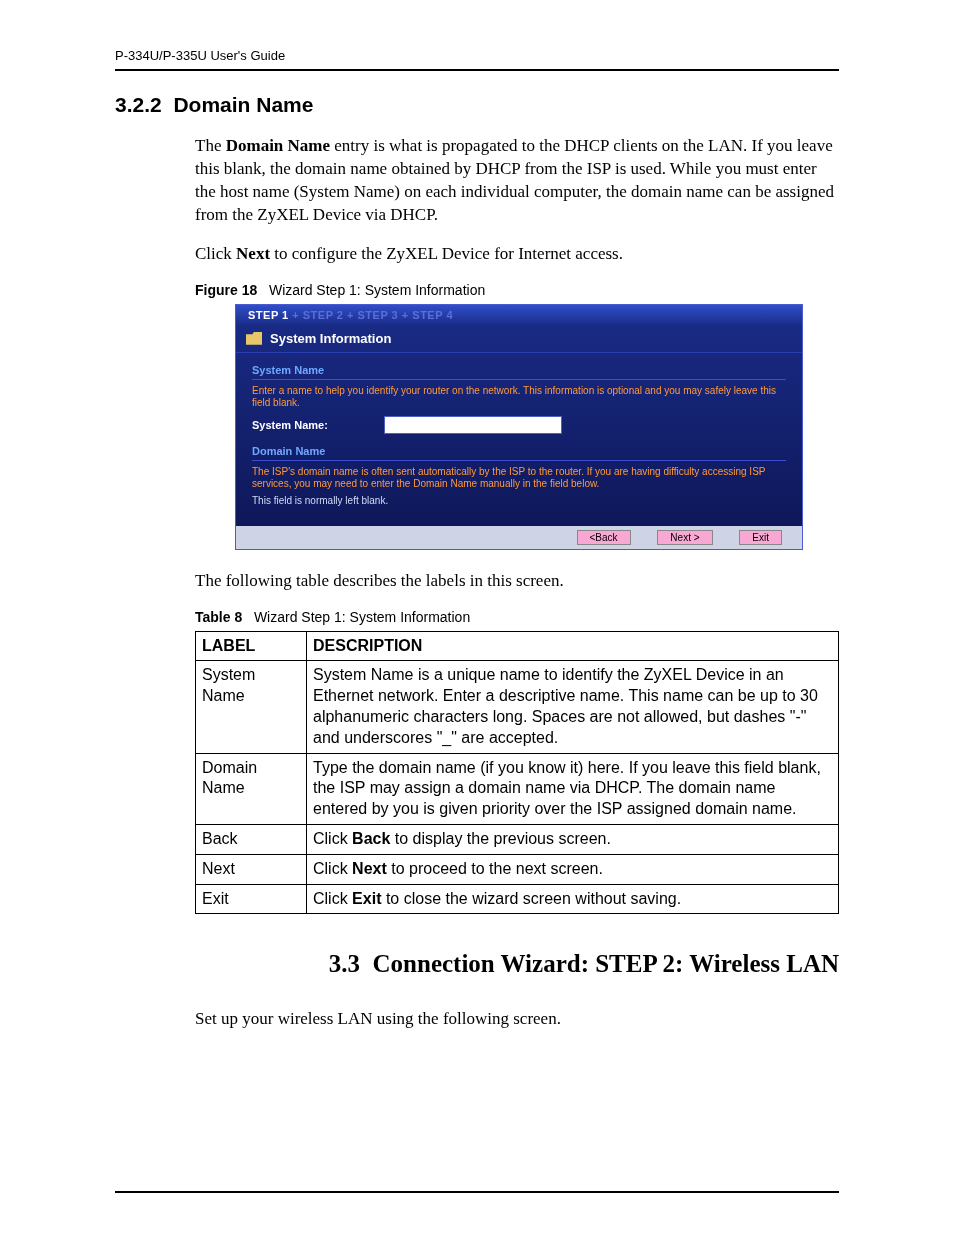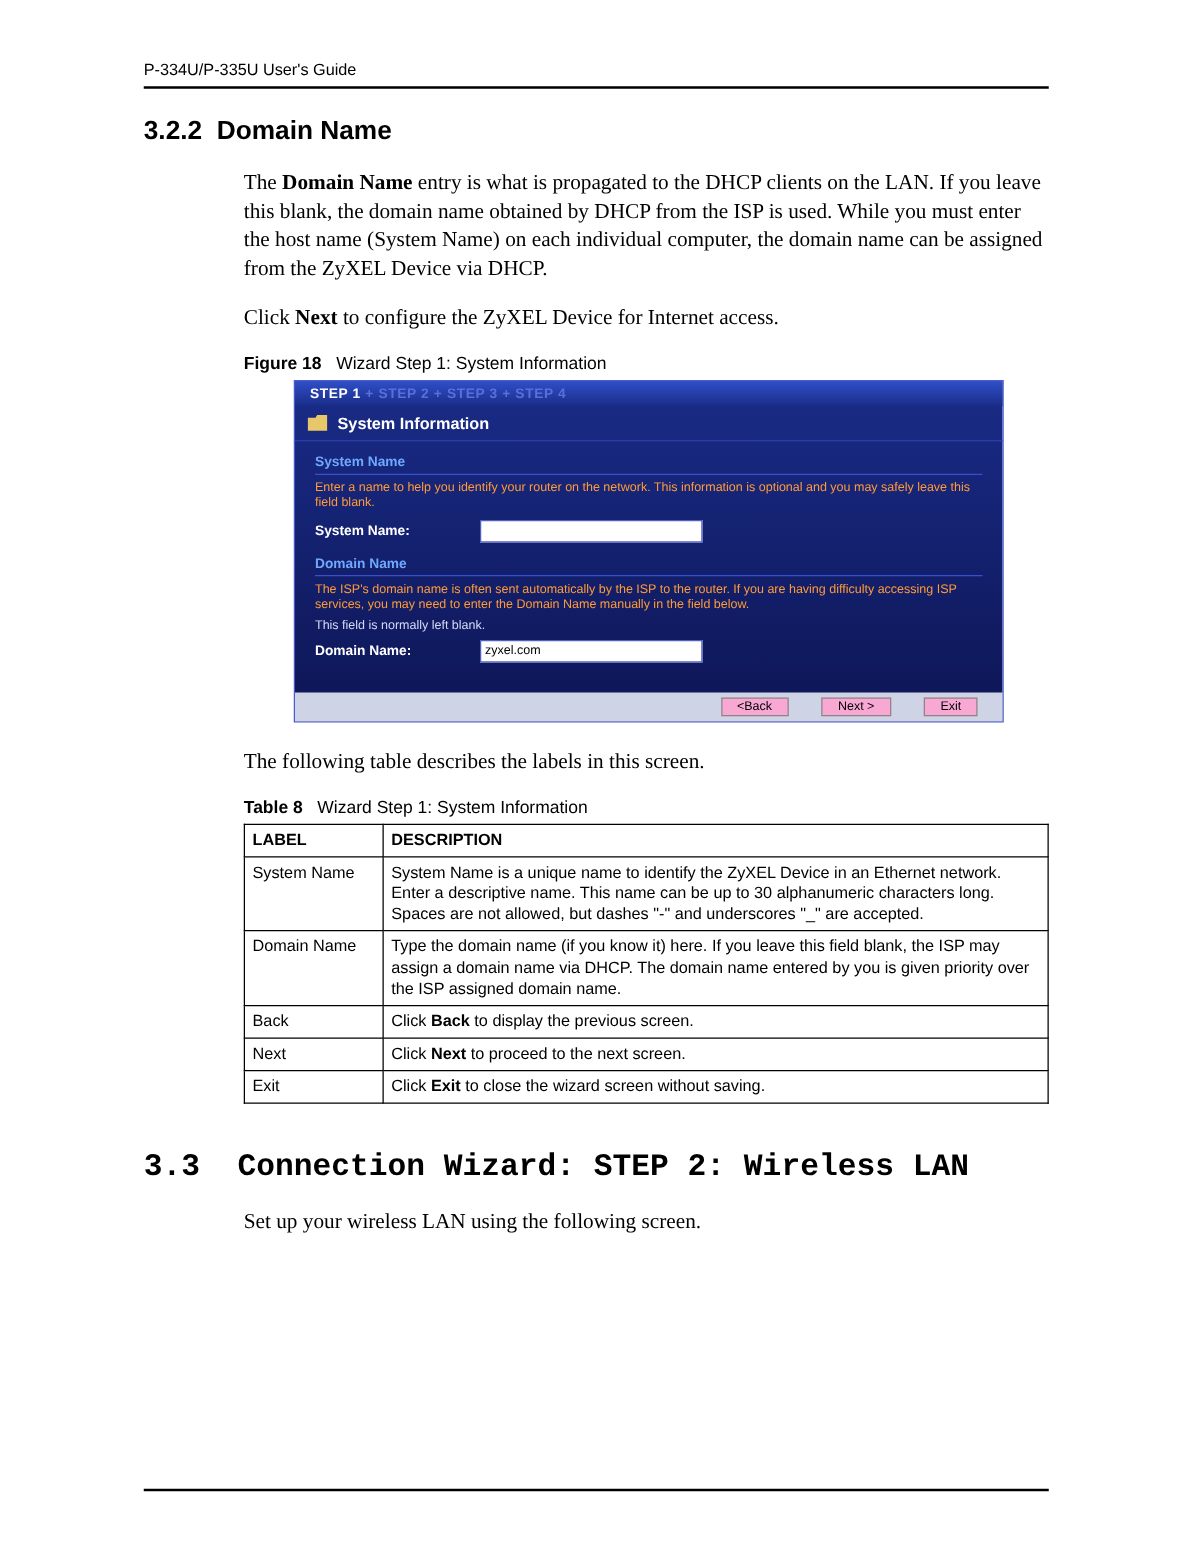--- a/index.html
+++ b/index.html
@@ -28,24 +28,25 @@
     margin: 0 0 22px 0;
   }
   .footer-rule { margin: 0 0 6px 0; }
   .h3 {
     font-family: Arial, Helvetica, sans-serif;
     font-weight: bold;
     font-size: 21px;
     margin: 10px 0 18px 0;
   }
   .h2 {
-    font-family: Liberation Mono, monospace;
+    font-family: Liberation Serif, serif;
     font-weight: bold;
     font-size: 25px;
-    margin: 36px 0 18px 0;
+    margin: 36px 0 30px 0;
+    text-align: right;
   }
   .body-text {
     font-size: 17px;
     margin: 0 0 16px 80px;
     line-height: 1.35;
   }
   .caption {
     font-family: Arial, Helvetica, sans-serif;
     font-size: 14px;
     margin: 6px 0 6px 80px;
@@ -143,21 +144,21 @@
     margin-left: 24px;
     cursor: pointer;
   }
 
   
   table.desc {
     margin-left: 80px;
     width: 644px;
     border-collapse: collapse;
     font-family: Arial, Helvetica, sans-serif;
-    font-size: 13px;
+    font-size: 16px;
   }
   table.desc th, table.desc td {
     border: 1px solid #000;
     padding: 4px 6px;
     text-align: left;
     vertical-align: top;
     line-height: 1.3;
   }
   table.desc th { font-weight: bold; }
 
@@ -210,24 +211,20 @@
       <div class="section-heading">System Name</div>
       <div class="help-text">Enter a name to help you identify your router on the network. This information is optional and you may safely leave this field blank.</div>
       <div class="form-row">
         <span class="form-label">System Name:</span>
         <input class="form-input" type="text" value="" style="">
       </div>
 
       <div class="section-heading">Domain Name</div>
       <div class="help-text">The ISP's domain name is often sent automatically by the ISP to the router. If you are having difficulty accessing ISP services, you may need to enter the Domain Name manually in the field below.</div>
       <div class="white-text">This field is normally left blank.</div>
-      <div class="form-row">
-        <span class="form-label">Domain Name:</span>
-        <input class="form-input" type="text" value="zyxel.com" style="">
-      </div>
     </div>
     <div class="wizard-buttons">
       <button class="wbtn">&lt;Back</button>
       <button class="wbtn">Next &gt;</button>
       <button class="wbtn">Exit</button>
     </div>
   </div>
 
   <p class="body-text" style="margin-top:20px">The following table describes the labels in this screen.</p>
 

